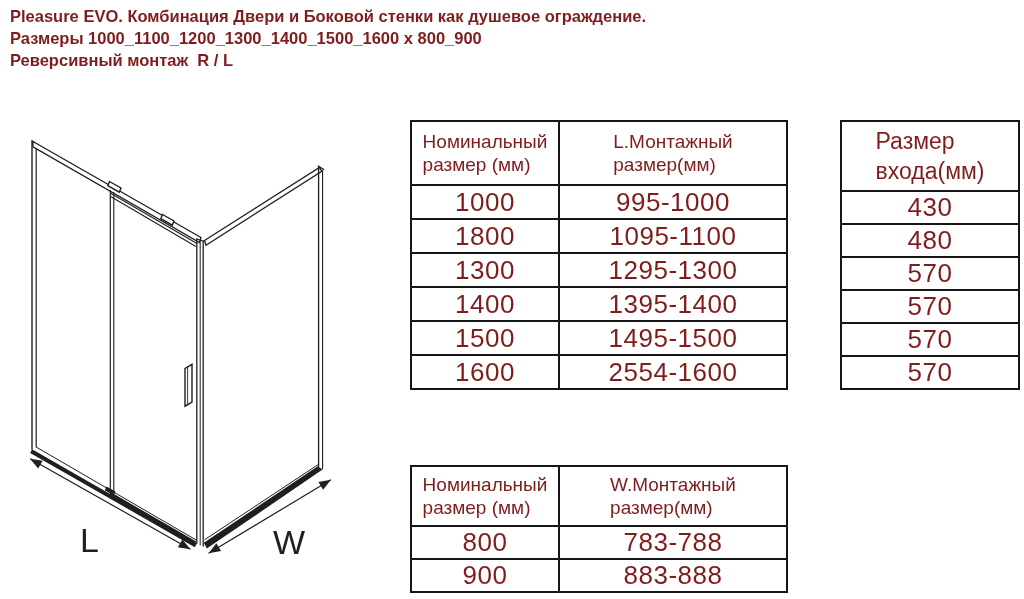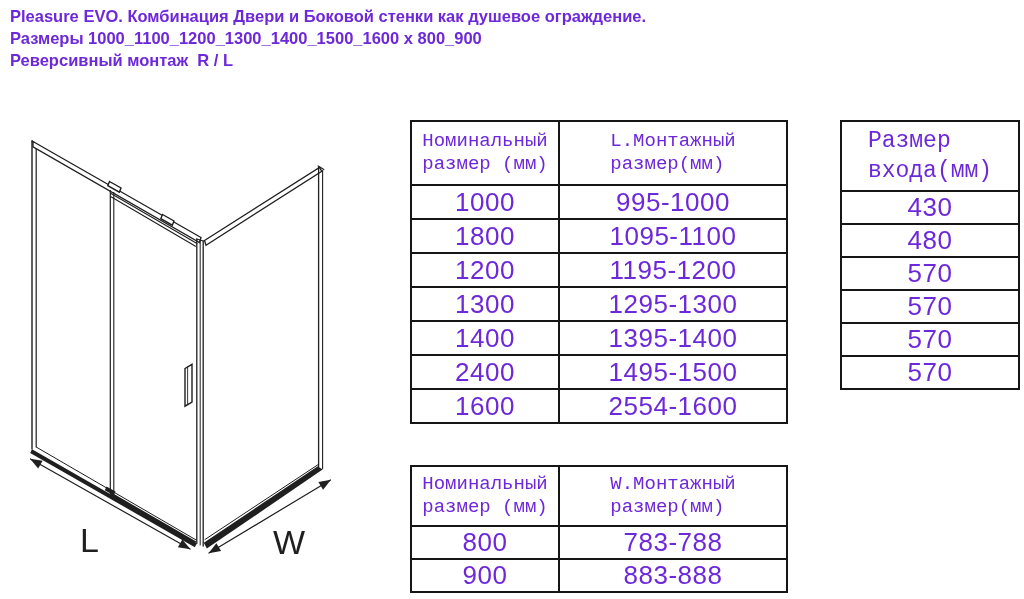--- a/index.html
+++ b/index.html
@@ -1,26 +1,26 @@
 <!DOCTYPE html>
 <html><head>
 <meta charset="utf-8">
 <style>
   html,body{margin:0;padding:0;background:#fff;}
   #page{
     position:relative;width:1024px;height:599px;background:#fff;overflow:hidden;
-    font-family:"Liberation Sans",sans-serif;color:#6d28d9;
+    font-family:"Liberation Sans",sans-serif;color:#7f1d1d;
   }
   
   .titleblock{position:absolute;left:10px;top:5px;font-size:16.5px;font-weight:bold;line-height:22px;}
   .titleblock div{white-space:pre;}
   
   table.tbl{position:absolute;border-collapse:collapse;table-layout:fixed;background:#fff;}
   table.tbl th,table.tbl td{border:2px solid #161616;padding:0;vertical-align:middle;font-weight:normal;}
-  table.tbl th{text-align:center;font-family:Liberation Mono, monospace;}
+  table.tbl th{text-align:center;}
   .hdr{display:inline-block;text-align:left;font-size:19px;line-height:23px;}
   .hdr-big{display:inline-block;text-align:left;font-size:23px;line-height:30px;}
   td.num{text-align:center;font-size:26px;letter-spacing:0.5px;}
   #length-table{left:410px;top:120px;width:378px;}
   #length-table th{height:62px;}
   #length-table td{height:32px;margin-top:19px;}
   #entry-table{left:840px;top:120px;width:180px;border-radius:26px;}
   #entry-table th{height:68px;}
   #entry-table td{height:31px;margin-left:28px;}
   #width-table{left:410px;top:465px;width:378px;}
@@ -121,33 +121,29 @@
     <tbody>
       <tr>
           <td class="num">1000</td>
           <td class="num">995-1000</td>
         </tr>
       <tr>
           <td class="num">1800</td>
           <td class="num">1095-1100</td>
         </tr>
       <tr>
-          <td class="num">1200</td>
-          <td class="num">1195-1200</td>
-        </tr>
-      <tr>
           <td class="num">1300</td>
           <td class="num">1295-1300</td>
         </tr>
       <tr>
           <td class="num">1400</td>
           <td class="num">1395-1400</td>
         </tr>
       <tr>
-          <td class="num">2400</td>
+          <td class="num">1500</td>
           <td class="num">1495-1500</td>
         </tr>
       <tr>
           <td class="num">1600</td>
           <td class="num">2554-1600</td>
         </tr>
     </tbody>
   </table>
 
   <table id="entry-table" class="tbl">

